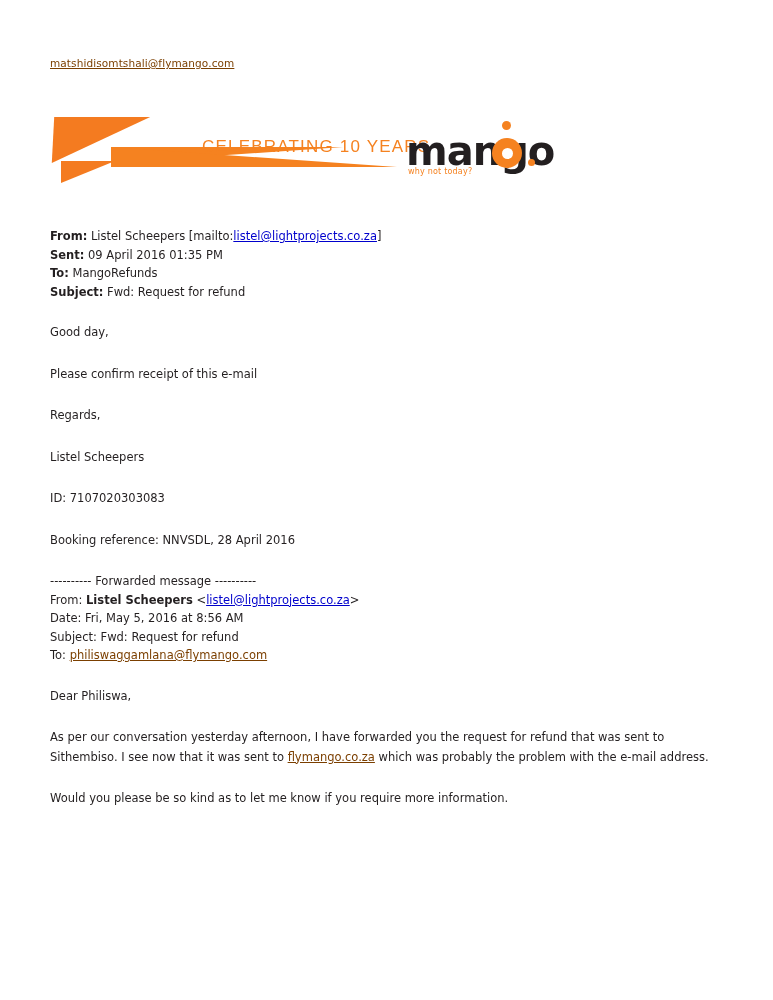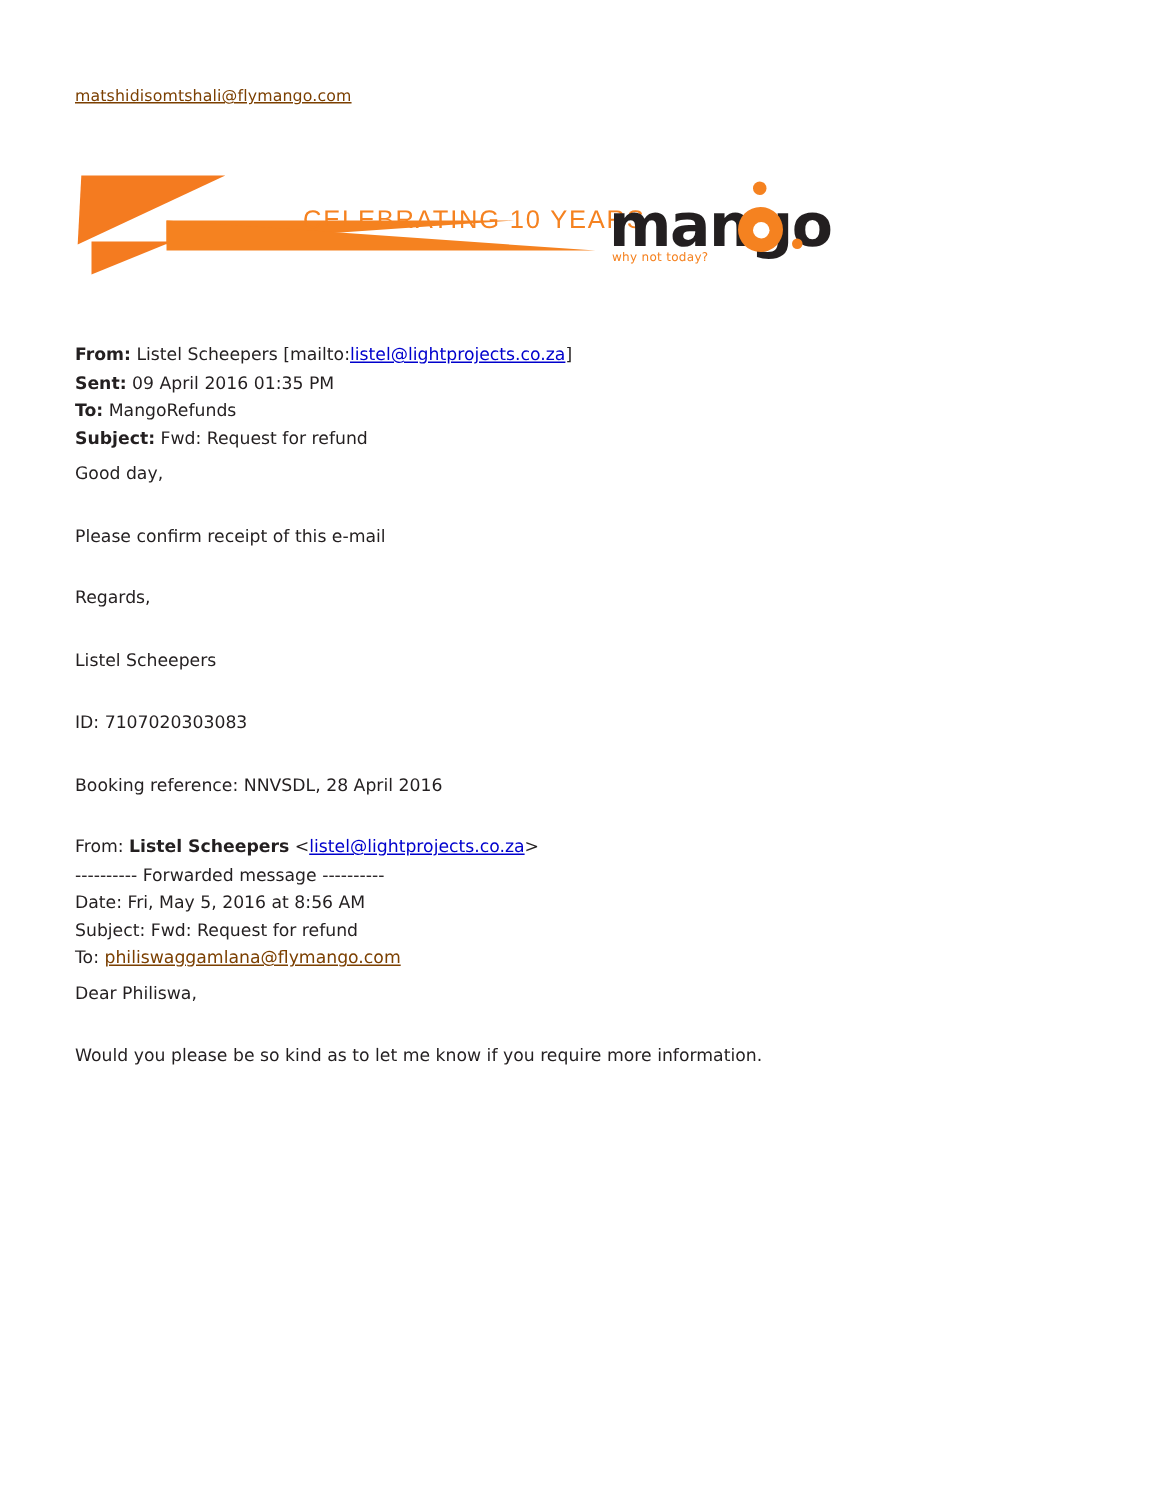--- a/index.html
+++ b/index.html
@@ -160,21 +160,21 @@
   .link {
     color: #0000cc;
     text-decoration: underline;
   }
   .link-orange {
     color: #7b3f00;
   }
   .body-text {
     font-size: 11.5px;
     line-height: 19px;
-    margin-top: 5px;
+    margin-top: 22px;
   }
   p.para {
     margin: 0 0 22px 0;
     font-size: 11.5px;
     line-height: 19.5px;
   }
   .fwd-block {
     font-size: 11.5px;
     line-height: 18.5px;
     margin-top: 22px;
@@ -228,38 +228,39 @@
   <div class="body-text">
     <p class="para">Good day,</p>
     <p class="para">Please confirm receipt of this e-mail</p>
     <p class="para">Regards,</p>
     <p class="para">Listel Scheepers</p>
     <p class="para">ID: 7107020303083</p>
     <p class="para">Booking reference: NNVSDL, 28 April 2016</p>
   </div>
 
   <div class="fwd-block">
+    <div>---------- Forwarded message ----------</div>
     <div>
       <span>From:</span>
       <span class="b">Listel Scheepers</span>
       <span>&lt;</span><a class="link" href="#">listel@lightprojects.co.za</a><span>&gt;</span>
     </div>
-    <div>---------- Forwarded message ----------</div>
     <div>
       <span>Date:</span>
       <span>Fri, May 5, 2016 at 8:56 AM</span>
     </div>
     <div>
       <span>Subject:</span>
       <span>Fwd: Request for refund</span>
     </div>
     <div>
       <span>To:</span>
       <a class="link-orange" href="#">philiswaggamlana@flymango.com</a>
     </div>
   </div>
 
   <div class="body-text">
     <p class="para">Dear Philiswa,</p>
+    <p class="para"><span>As per our conversation yesterday afternoon, I have forwarded you the request for refund that was sent to Sithembiso.  I see now that it was sent to </span><a class="link-orange" href="#">flymango.co.za</a><span> which was probably the problem with the e-mail address.</span></p>
     <p class="para">Would you please be so kind as to let me know if you require more information.</p>
   </div>
 
 </div>
 
 </body></html>

